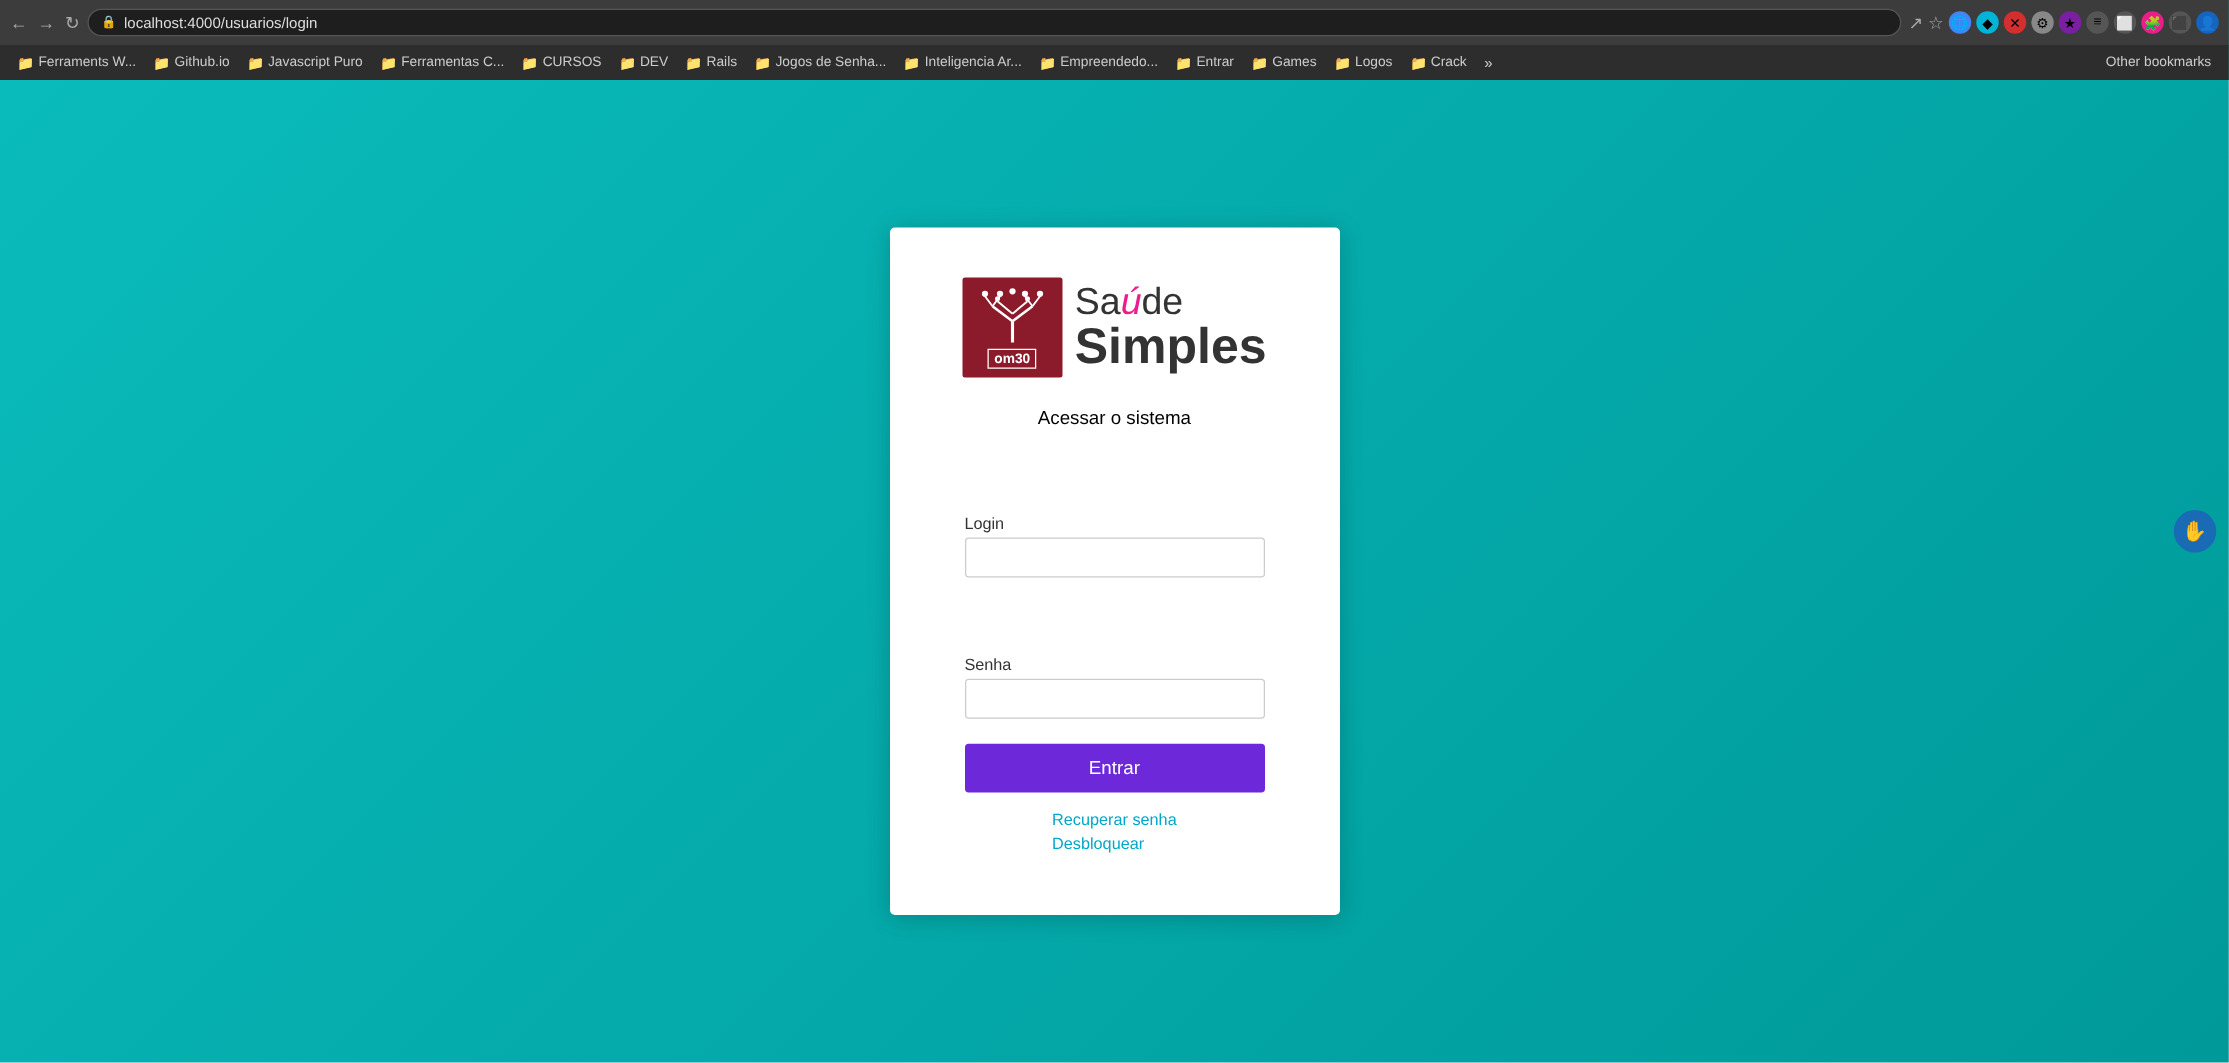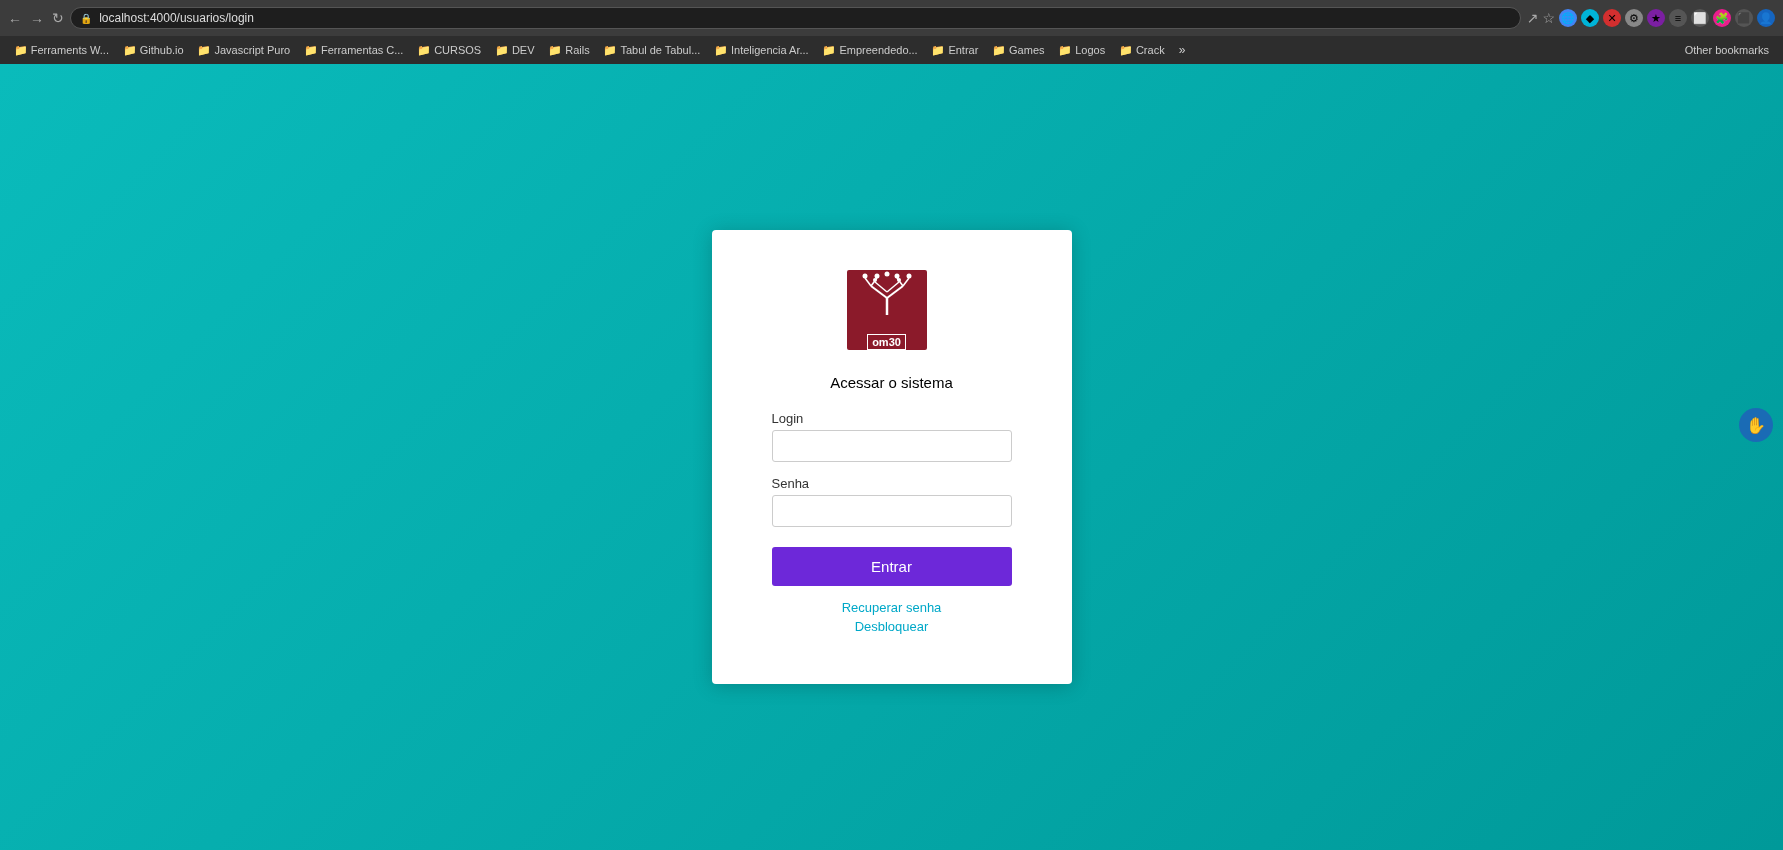--- a/index.html
+++ b/index.html
@@ -24,34 +24,34 @@
     .other-bookmarks { margin-left: auto; color: #ccc; font-size: 11px; padding: 2px 6px; cursor: pointer; white-space: nowrap; }
 
     
     .main-content { flex: 1; display: flex; flex-direction: column; align-items: center; justify-content: center; padding: 20px; position: relative; }
 
     
     .login-card { background: white; border-radius: 4px; padding: 40px 60px 50px 60px; width: 360px; box-shadow: 0 2px 20px rgba(0,0,0,0.2); display: flex; flex-direction: column; align-items: center; }
 
     
     .logo-area { display: flex; align-items: center; margin-bottom: 24px; }
-    .logo-box { background: #8b1a2a; width: 80px; height: 80px; display: flex; flex-direction: column; align-items: center; justify-content: space-between; border-radius: 2px; margin-right: 10px; position: relative; }
+    .logo-box { background: #8b1a2a; width: 80px; height: 80px; display: flex; flex-direction: column; align-items: center; justify-content: center; border-radius: 2px; margin-right: 10px; position: relative; }
     .logo-om30 { color: white; font-size: 11px; font-weight: bold; border: 1.5px solid white; padding: 1px 4px; margin-top: 2px; }
     .logo-text { display: flex; flex-direction: column; }
     .logo-saude { font-size: 30px; font-weight: normal; color: #333; line-height: 1; }
     .logo-saude span { color: #e91e8c; font-style: italic; }
     .logo-simples { font-size: 40px; font-weight: bold; color: #333; line-height: 1; }
 
     
     .system-title { font-size: 15px; color: #000000; margin-bottom: 20px; font-weight: normal; }
     .form-group { width: 100%; margin-bottom: 14px; }
-    .form-label { display: block; font-size: 13px; color: #333; margin-bottom: 4px; font-weight: normal; }
+    .form-label { display: block; font-size: 13px; color: #333; margin-bottom: 4px; font-weight: normal; margin-top: 48px; }
     .form-input { width: 100%; border: 1px solid #ccc; border-radius: 3px; padding: 7px 10px; font-size: 14px; outline: none; }
     .btn-entrar { width: 100%; background: #6d28d9; color: white; border: none; border-radius: 3px; padding: 11px; font-size: 15px; cursor: pointer; margin-top: 6px; }
-    .link-group { display: flex; flex-direction: column; align-items: center; margin-top: 14px; gap: 4px; }
+    .link-group { display: flex; flex-direction: column; align-items: flex-start; margin-top: 14px; gap: 4px; }
     .form-link { color: #00a8c8; font-size: 13px; text-decoration: none; cursor: pointer; background: none; border: none; }
 
     
     .footer { text-align: center; padding: 20px; color: rgba(255,255,255,0.85); font-size: 13px; line-height: 1.8; }
 
     
     .side-icon { position: fixed; right: 10px; top: 50%; transform: translateY(-50%); background: #1a6bb5; color: white; border-radius: 50%; width: 34px; height: 34px; display: flex; align-items: center; justify-content: center; font-size: 16px; cursor: pointer; }
   </style>
 </head>
 <body>
@@ -107,21 +107,21 @@
     <div class="bookmark-item">
       <span class="bookmark-folder">📁</span>
       <span>DEV</span>
     </div>
     <div class="bookmark-item">
       <span class="bookmark-folder">📁</span>
       <span>Rails</span>
     </div>
     <div class="bookmark-item">
       <span class="bookmark-folder">📁</span>
-      <span>Tabul de Tabul...</span>
+      <span>Jogos de Senha...</span>
     </div>
     <div class="bookmark-item">
       <span class="bookmark-folder">📁</span>
       <span>Inteligencia Ar...</span>
     </div>
     <div class="bookmark-item">
       <span class="bookmark-folder">📁</span>
       <span>Empreendedo...</span>
     </div>
     <div class="bookmark-item">
@@ -168,20 +168,24 @@
           <circle cx="4" cy="6" r="2.5" fill="white"></circle>
           <circle cx="16" cy="6" r="2.5" fill="white"></circle>
           <circle cx="36" cy="6" r="2.5" fill="white"></circle>
           <circle cx="48" cy="6" r="2.5" fill="white"></circle>
           <circle cx="14" cy="10" r="2" fill="white"></circle>
           <circle cx="38" cy="10" r="2" fill="white"></circle>
           <circle cx="26" cy="4" r="2.5" fill="white"></circle>
         </svg>
         <div class="logo-om30">om30</div>
       </div>
+      <div class="logo-text">
+        <div class="logo-saude">Sa<span>ú</span>de</div>
+        <div class="logo-simples">Simples</div>
+      </div>
     </div>
 
     <p class="system-title">Acessar o sistema</p>
 
     <div class="form-group">
       <label class="form-label">Login</label>
       <input type="text" class="form-input" style="">
     </div>
 
     <div class="form-group">

